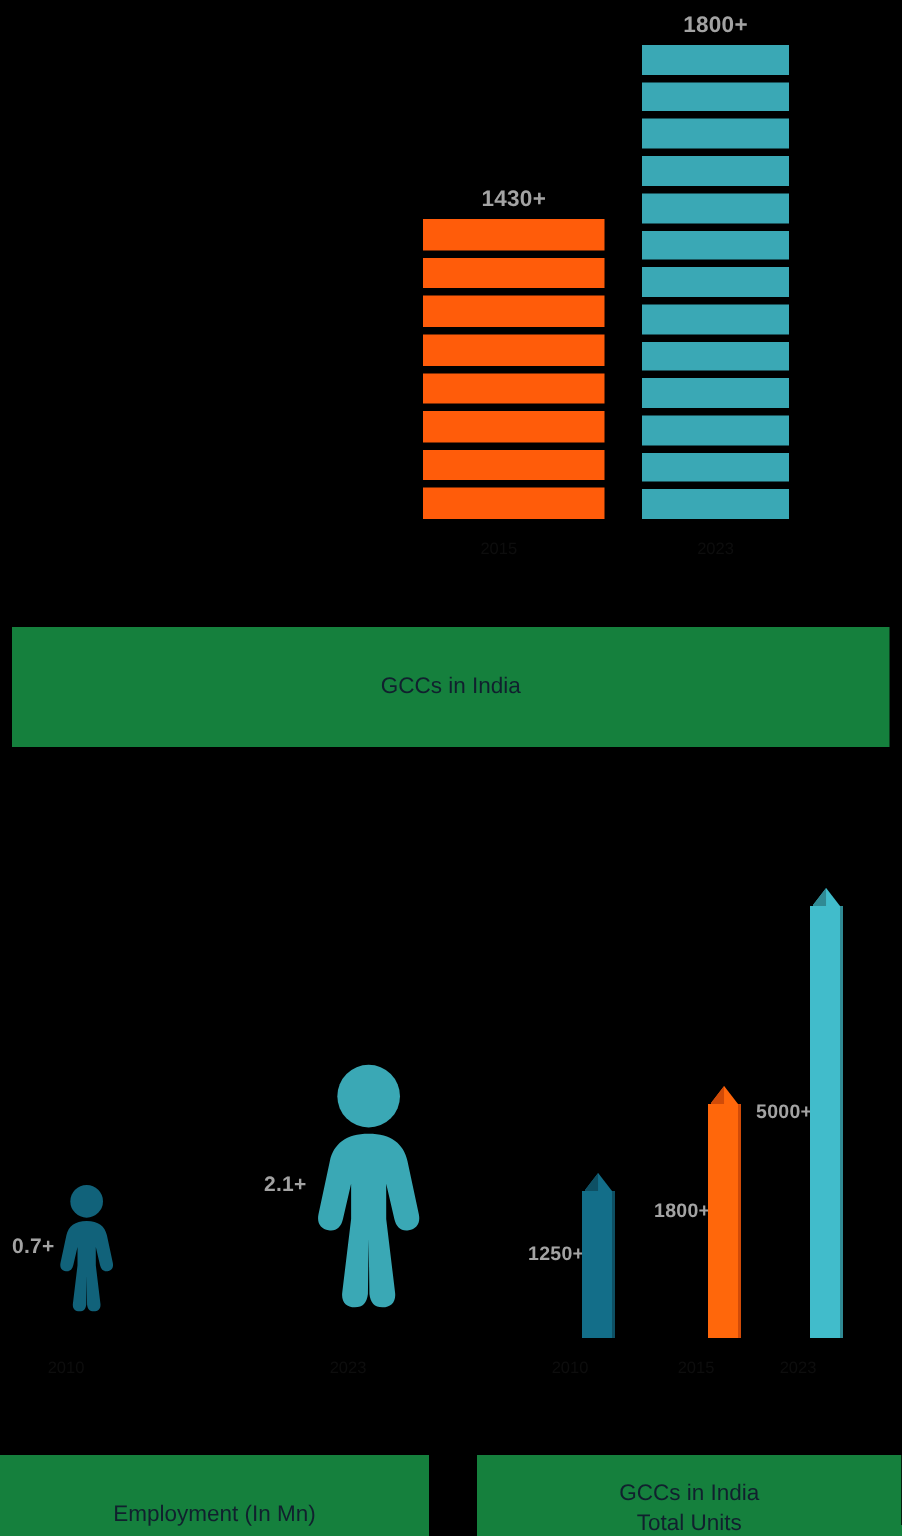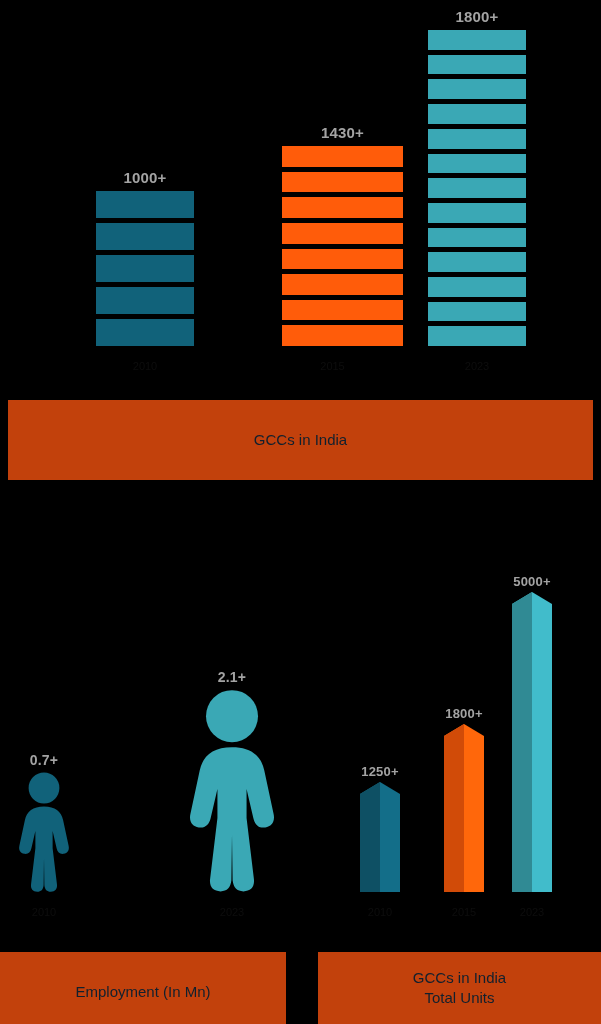--- a/index.html
+++ b/index.html
@@ -5,77 +5,66 @@
   html,body{margin:0;padding:0;background:#000;}
   body{
     width:601px;height:1024px;position:relative;overflow:hidden;
     font-family:"Liberation Sans", sans-serif;
     background:#000;
   }
 
   
   .panel{position:absolute;}
   .caption{
-    background:#c2410c;color:#11202e;
+    background:#15803d;color:#11202e;
     display:flex;flex-direction:column;align-items:center;justify-content:center;
-    text-align:center;line-height:1.32;font-size:15px;
+    text-align:center;line-height:1.32;font-size:15px;margin-top:18px;
   }
   .val-label{
     color:#a3a3a3;font-weight:bold;letter-spacing:.2px;
     text-align:center;white-space:nowrap;
   }
   .cat-label{
     color:#0d0d0d;font-size:11px;text-align:center;white-space:nowrap;
   }
 
   
   #sec-stack{left:0;top:0;width:601px;height:392px;}
   .stack-col{position:absolute;bottom:46px;display:flex;flex-direction:column;align-items:center;}
   .stack-bar{display:flex;flex-direction:column-reverse;justify-content:flex-start;width:100%;}
   .seg{width:100%;}
   .stack-col .val-label{font-size:15px;margin-bottom:5px;}
   .stack-col .cat-label{position:absolute;bottom:-26px;left:50%;transform:translateX(-50%);}
 
   
   #sec-people{left:0;top:540px;width:300px;height:400px;}
-  .person-col{position:absolute;bottom:48px;display:flex;flex-direction:column;align-items:center;}
+  .person-col{position:absolute;bottom:48px;display:flex;flex-direction:row;align-items:center;}
   .person-col .val-label{margin-bottom:4px;}
   .person-col .cat-label{position:absolute;bottom:-26px;left:50%;transform:translateX(-50%);}
   .person-svg{display:block;}
 
   
   #sec-bars3d{left:330px;top:540px;width:271px;height:400px;}
-  .bar3d-col{position:absolute;bottom:48px;display:flex;flex-direction:column;align-items:center;}
+  .bar3d-col{position:absolute;bottom:48px;display:flex;flex-direction:row;align-items:center;}
   .bar3d-col .val-label{font-size:13px;margin-bottom:3px;}
   .bar3d-col .cat-label{position:absolute;bottom:-26px;left:50%;transform:translateX(-50%);}
   .bar3d{position:relative;}
   .bar3d .face-l,.bar3d .face-r{position:absolute;bottom:0;}
   .bar3d .cap{position:absolute;left:0;top:0;width:100%;}
 
   
   #cap-top{left:8px;top:400px;width:585px;height:80px;}
   #cap-emp{left:0;top:952px;width:286px;height:80px;}
   #cap-units{left:318px;top:952px;width:283px;height:72px;}
 </style>
 </head>
 <body>
 
 <div class="panel" id="sec-stack">
 
-  <div class="stack-col" id="stk0" style="left:96px;width:98px;">
-    <div class="val-label">1000+</div>
-    <div class="stack-bar" id="stkbar0" style="height: 155px;">
-        <div class="seg" style="height: 27px; background: rgb(17, 98, 122);"></div>
-        <div class="seg" style="height: 27px; background: rgb(17, 98, 122); margin-bottom: 5px;"></div>
-        <div class="seg" style="height: 27px; background: rgb(17, 98, 122); margin-bottom: 5px;"></div>
-        <div class="seg" style="height: 27px; background: rgb(17, 98, 122); margin-bottom: 5px;"></div>
-        <div class="seg" style="height: 27px; background: rgb(17, 98, 122); margin-bottom: 5px;"></div>
-      </div>
-    <div class="cat-label">2010</div>
-  </div>
 
   <div class="stack-col" id="stk1" style="left:262px;width:121px;padding-left:20px;">
     <div class="val-label">1430+</div>
     <div class="stack-bar" id="stkbar1" style="height: 200px;">
         <div class="seg" style="height: 20.625px; background: rgb(255, 92, 10);"></div>
         <div class="seg" style="height: 20.625px; background: rgb(255, 92, 10); margin-bottom: 5px;"></div>
         <div class="seg" style="height: 20.625px; background: rgb(255, 92, 10); margin-bottom: 5px;"></div>
         <div class="seg" style="height: 20.625px; background: rgb(255, 92, 10); margin-bottom: 5px;"></div>
         <div class="seg" style="height: 20.625px; background: rgb(255, 92, 10); margin-bottom: 5px;"></div>
         <div class="seg" style="height: 20.625px; background: rgb(255, 92, 10); margin-bottom: 5px;"></div>

